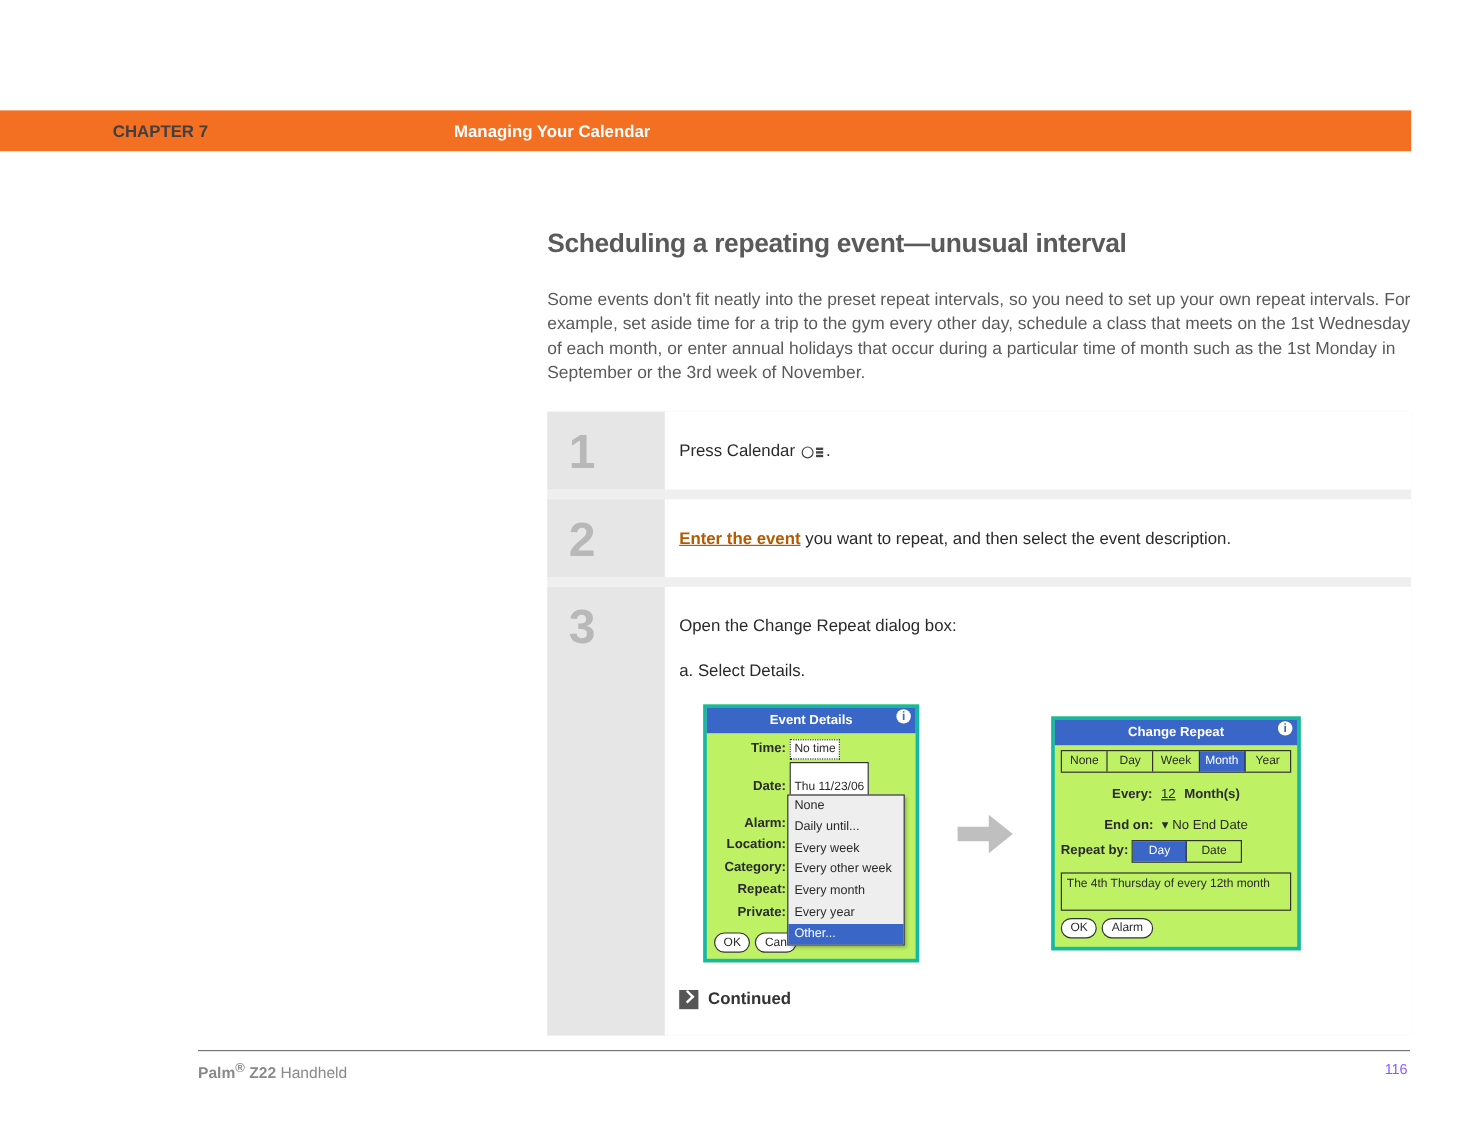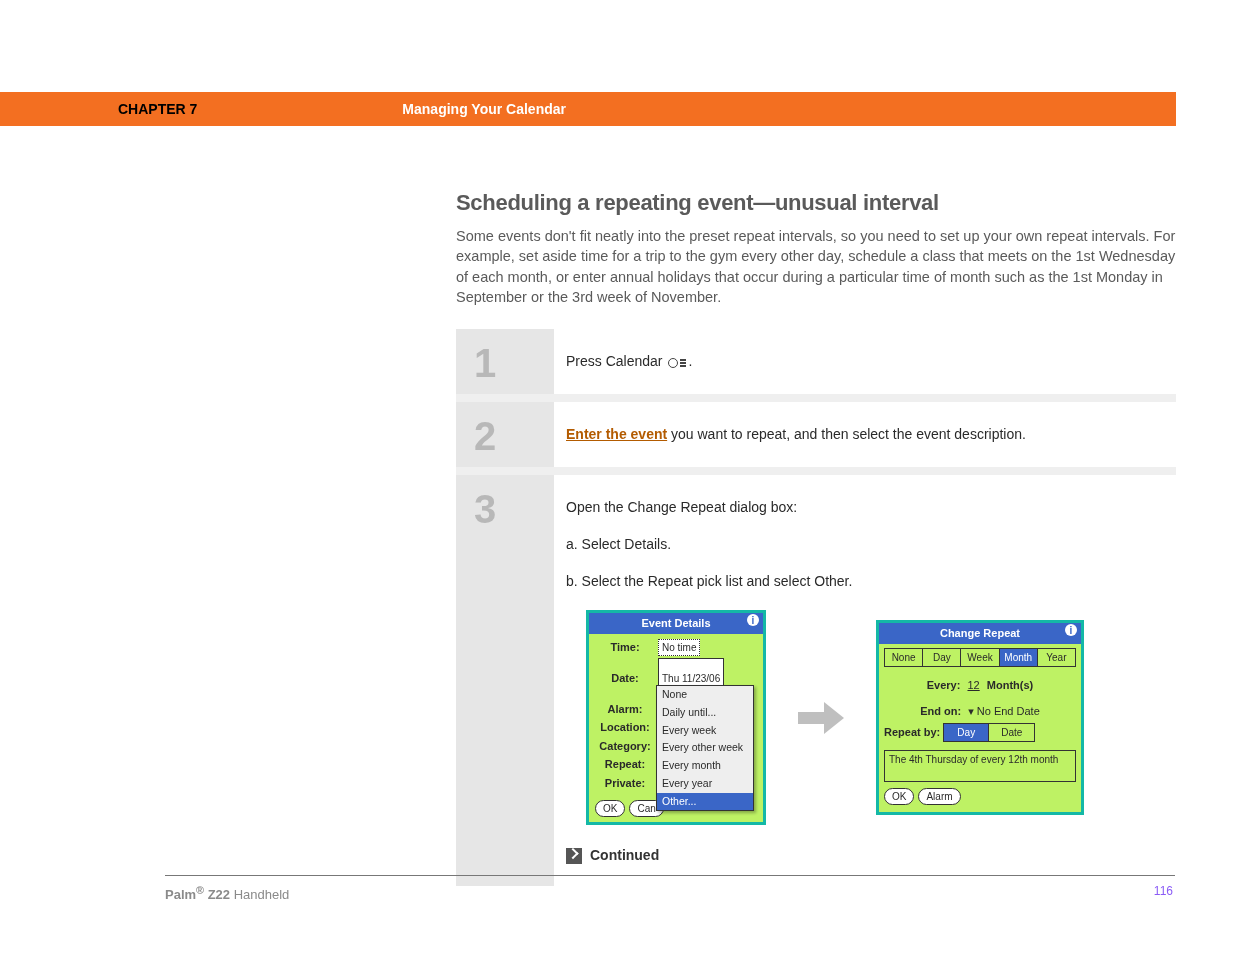--- a/index.html
+++ b/index.html
@@ -1,40 +1,40 @@
 <!DOCTYPE html>
 <html><head>
 <meta charset="utf-8">
 <style>
   * { box-sizing: border-box; margin: 0; padding: 0; }
   body { width: 1235px; height: 954px; font-family: Arial, Helvetica, sans-serif; background: #fff; color: #1a1a1a; position: relative; }
   .orange-bar { position: absolute; left: 0; top: 92px; width: 1176px; height: 34px; background: #f36f21; display: flex; align-items: center; }
-  .chapter-label { color: #000000; font-weight: 700; font-size: 14px; margin-left: 118px; }
+  .chapter-label { color: #404040; font-weight: 700; font-size: 14px; margin-left: 94px; }
   .chapter-title { color: #fff; font-weight: 700; font-size: 14px; margin-left: 205px; }
   .main { position: absolute; left: 456px; top: 190px; width: 720px; }
-  .h1 { font-size: 22px; font-weight: 700; color: #5a5a5a; margin-bottom: 10px; letter-spacing: -0.3px; }
+  .h1 { font-size: 22px; font-weight: 700; color: #5a5a5a; margin-bottom: 24px; letter-spacing: -0.3px; }
   .intro { font-size: 14.5px; line-height: 1.4; color: #5a5a5a; margin-bottom: 22px; }
   .step { display: flex; background: #fff; }
   .step + .step { margin-top: 8px; }
   .step-num-cell { width: 100px; background: #e6e6e6; border-right: 2px solid #fff; display: flex; align-items: flex-start; padding: 14px 0 0 18px; }
   .step-num { font-size: 40px; font-weight: 800; color: #b8b8b8; line-height: 1; }
   .step-body { flex: 1; padding: 22px 20px 22px 10px; font-size: 14px; line-height: 1.5; color: #2a2a2a; }
   .step-body .link { color: #b35b00; font-weight: 700; text-decoration: underline; }
   .step3-body { padding-bottom: 20px; }
   .substep { margin-top: 16px; }
   .shots { display: flex; align-items: center; gap: 30px; margin-top: 18px; margin-left: 20px; }
   .arrow { color: #bfbfbf; }
   .palm-shot { border: 3px solid #14b8a6; background: #bef264; font-family: "Lucida Sans Unicode", Tahoma, sans-serif; font-size: 11px; }
   .palm-shot .title { background: #3a66c7; color: #fff; font-weight: 700; text-align: center; padding: 2px 0; position: relative; }
   .info-i { position: absolute; right: 4px; top: 1px; width: 12px; height: 12px; border-radius: 50%; background: #fff; color: #3a66c7; font-weight: 700; font-size: 10px; display: inline-flex; align-items: center; justify-content: center; }
   .shot1 { width: 180px; }
   .shot2 { width: 208px; }
   .fields { padding: 5px 6px 4px 6px; }
   .row { display: flex; align-items: center; margin-bottom: 2px; }
-  .row .lbl { width: 63px; text-align: center; font-weight: 700; padding-right: 3px; }
+  .row .lbl { width: 63px; text-align: right; font-weight: 700; padding-right: 3px; }
   .dashed { border: 1px dotted #333; padding: 0 3px; font-size: 10px; display: inline-block; background: #fff; }
   .solid-box { border: 1px solid #333; padding: 12px 3px; font-size: 10px; display: inline-block; background: #fff; }
   .dropdown { position: absolute; border: 1px solid #333; background: #eee; font-size: 10.5px; box-shadow: 2px 2px 3px rgba(0,0,0,0.3); }
   .dropdown div { padding: 1px 5px; }
   .dropdown .sel { background: #3a66c7; color: #fff; }
   .btns { padding: 3px 6px 5px 6px; display: flex; gap: 4px; }
   .btn { border: 1px solid #333; border-radius: 9px; padding: 0 7px; font-size: 10px; background: #fff; }
   .seg { display: flex; margin: 4px 5px 3px 5px; border: 1px solid #333; }
   .seg span { flex: 1; text-align: center; font-size: 10px; border-right: 1px solid #333; padding: 1px 0; }
   .seg span:last-child { border-right: none; }
@@ -92,21 +92,20 @@
       </div>
     </div>
 
     <div class="step">
       <div class="step-num-cell">
         <div class="step-num">3</div>
       </div>
       <div class="step-body step3-body">
         <div>Open the Change Repeat dialog box:</div>
         <div class="substep">a.  Select Details.</div>
-        <div class="substep">b.  Select the Repeat pick list and select Other.</div>
 
         <div class="shots">
 
           <div class="palm-shot shot1" style="position:relative;">
             <div class="title">
               <span>Event Details</span>
               <span class="info-i">i</span>
             </div>
             <div class="fields">
               <div class="row">

